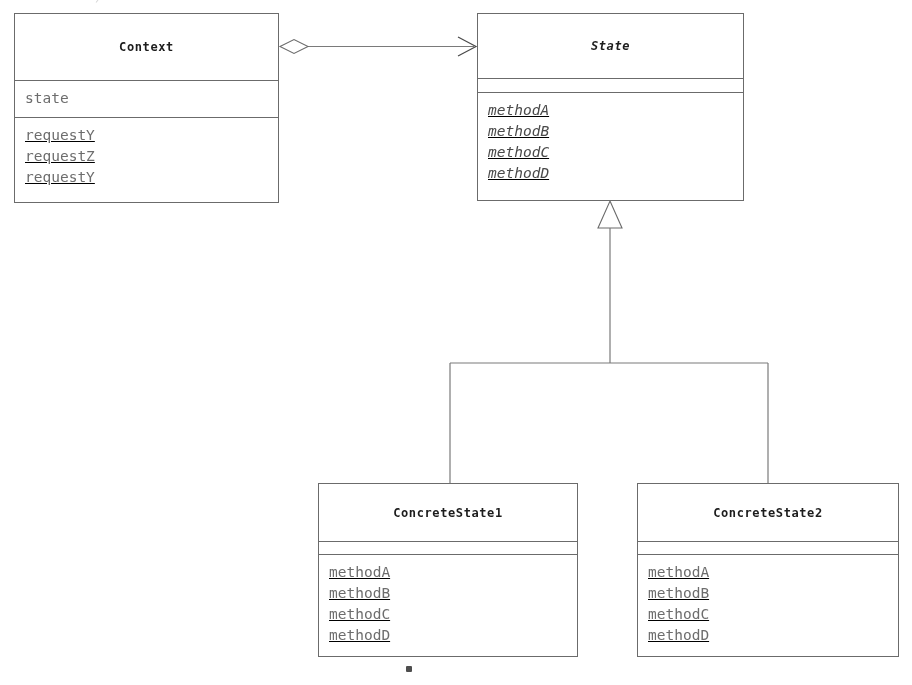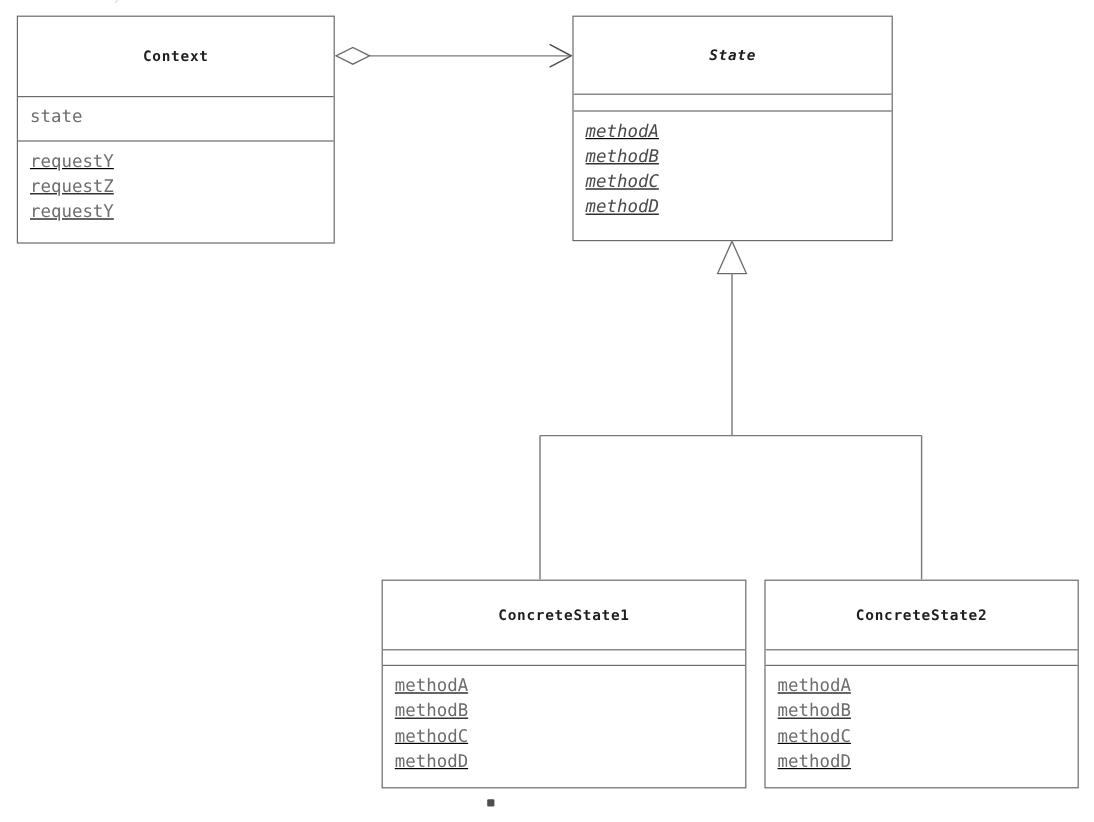--- a/index.html
+++ b/index.html
@@ -122,21 +122,21 @@
       <div class="uml-empty-strip"></div>
     </div>
     <div class="uml-compartment last uml-members" style="height:107px;">
       <div class="uml-member abstract">methodA</div>
       <div class="uml-member abstract">methodB</div>
       <div class="uml-member abstract">methodC</div>
       <div class="uml-member abstract">methodD</div>
     </div>
   </div>
 
-  <div class="uml-class" style="left:318px; top:483px; width:304px; height:174px;">
+  <div class="uml-class" style="left:318px; top:483px; width:260px; height:174px;">
     <div class="uml-compartment uml-title" style="height:58px;">
       <span>ConcreteState1</span>
     </div>
     <div class="uml-compartment" style="height:13px;">
       <div class="uml-empty-strip"></div>
     </div>
     <div class="uml-compartment last uml-members" style="height:101px;">
       <div class="uml-member">methodA</div>
       <div class="uml-member">methodB</div>
       <div class="uml-member">methodC</div>

